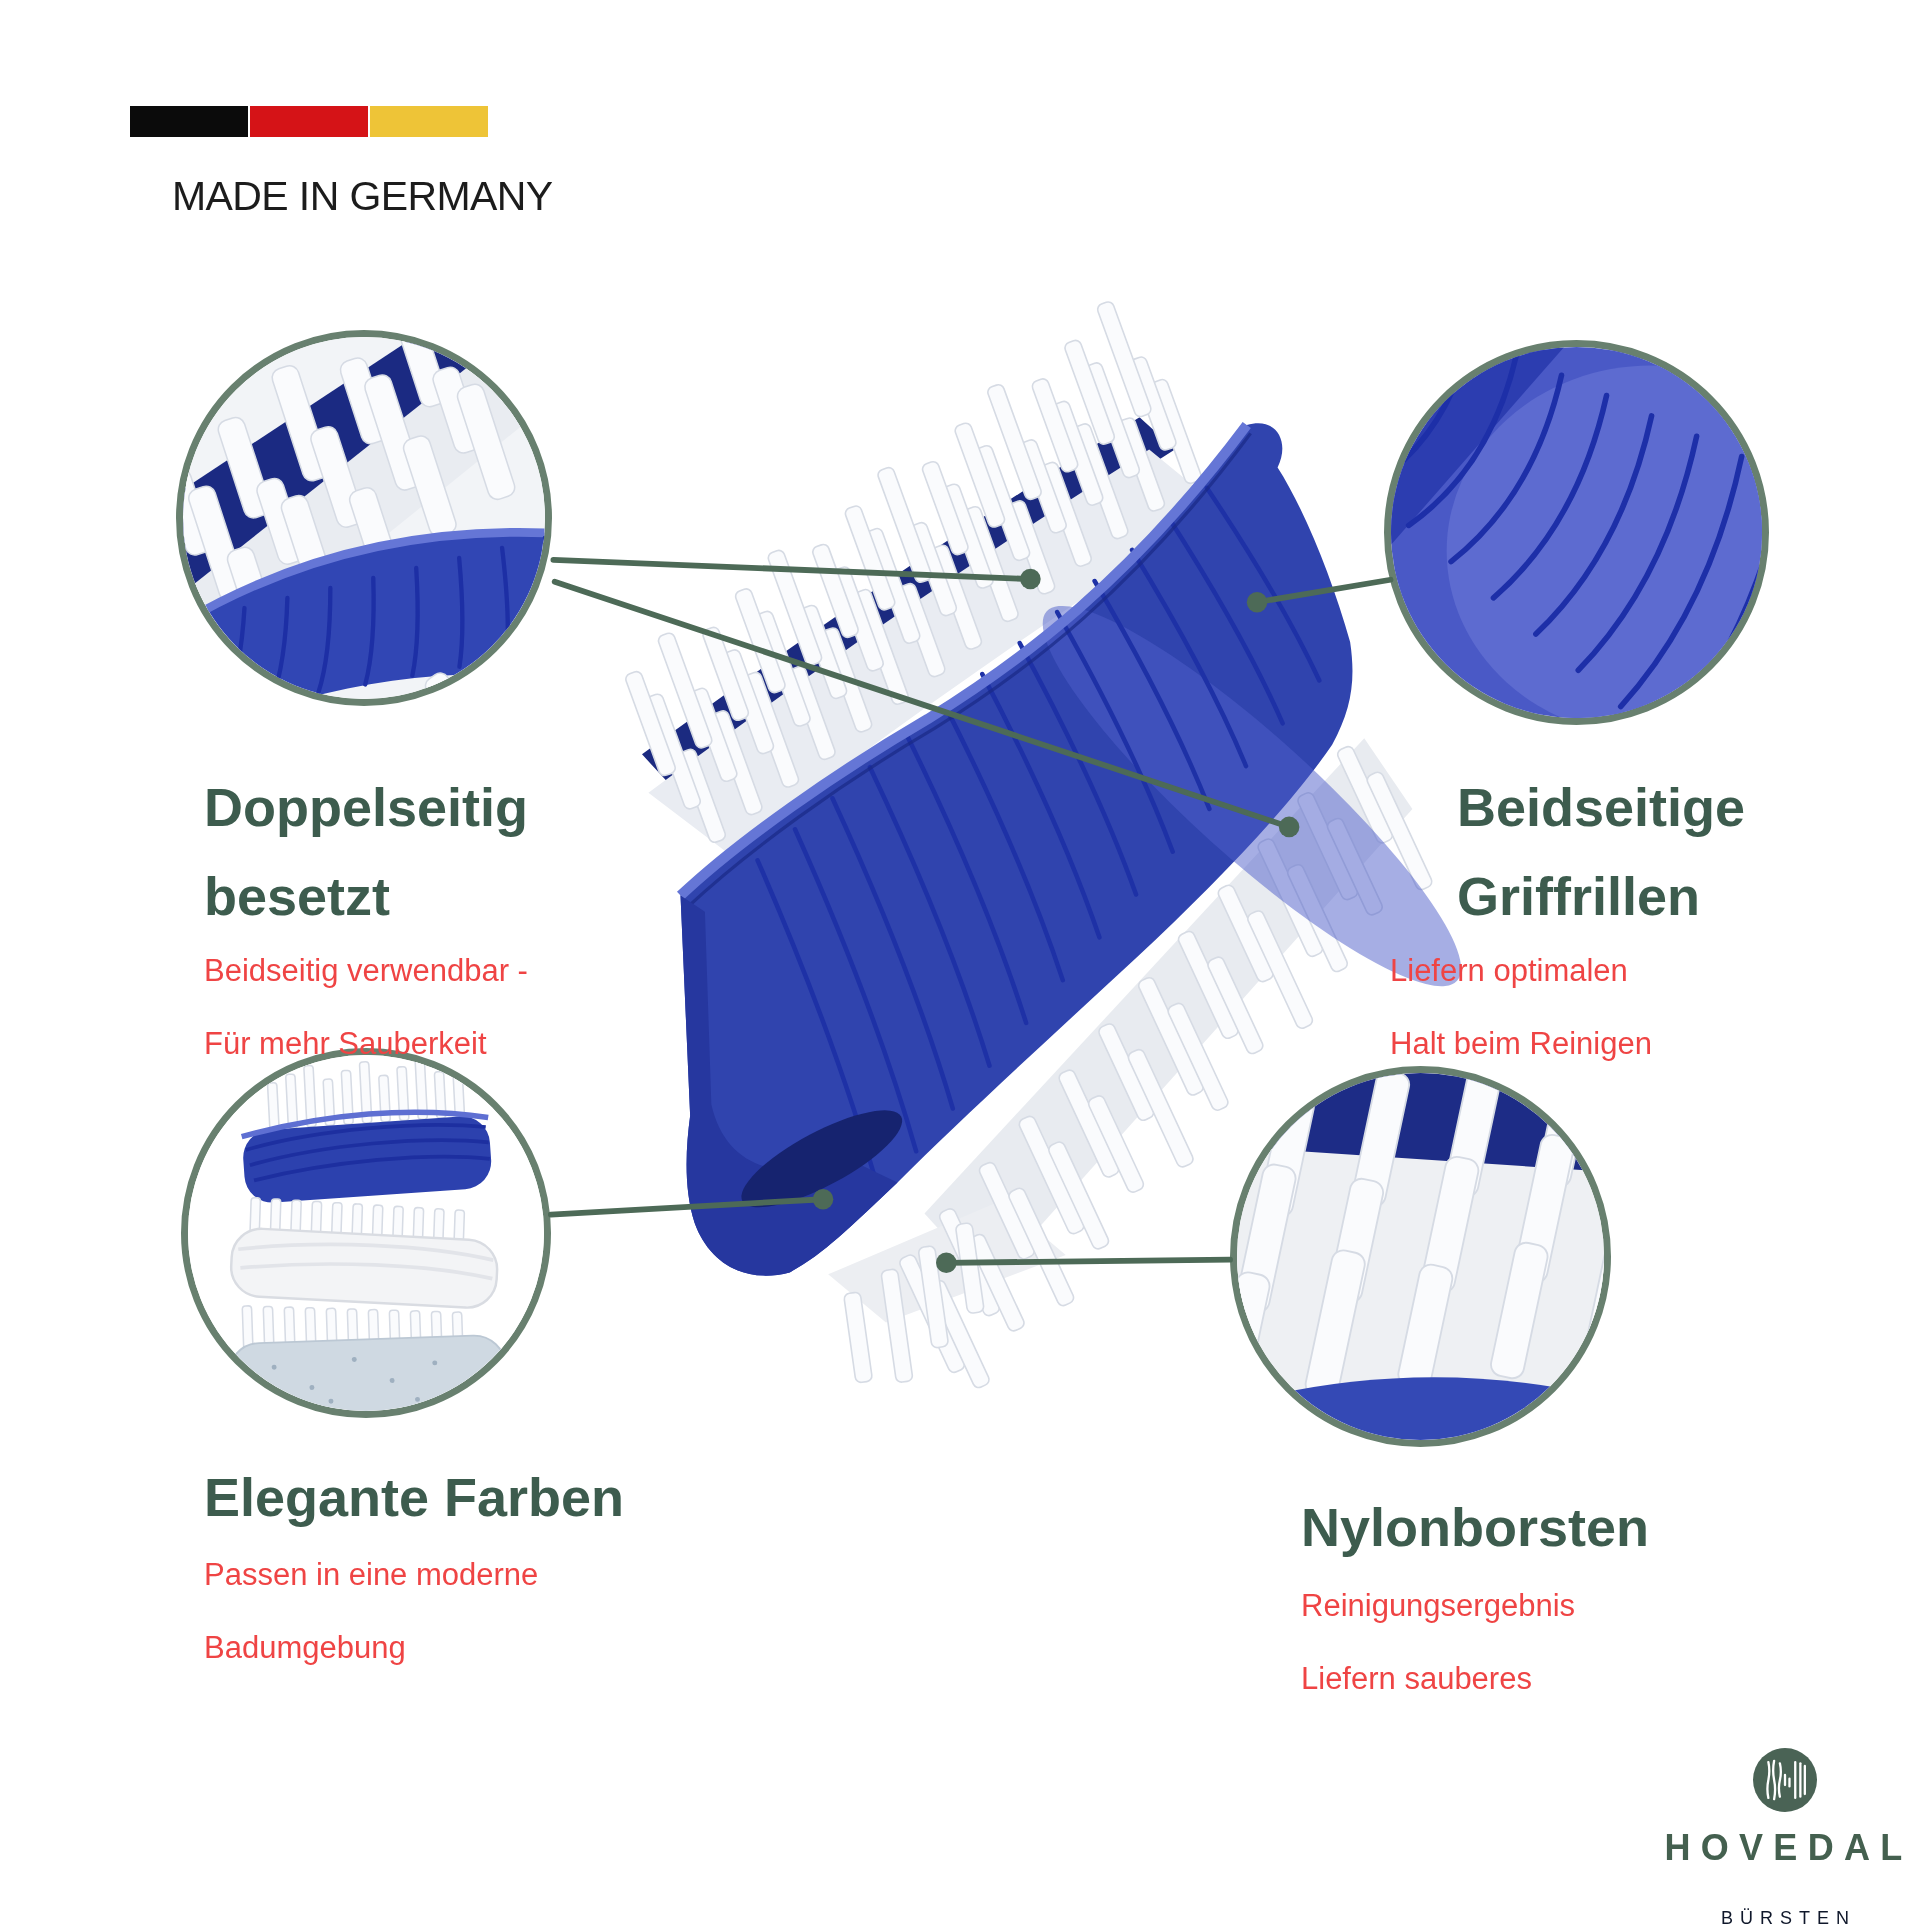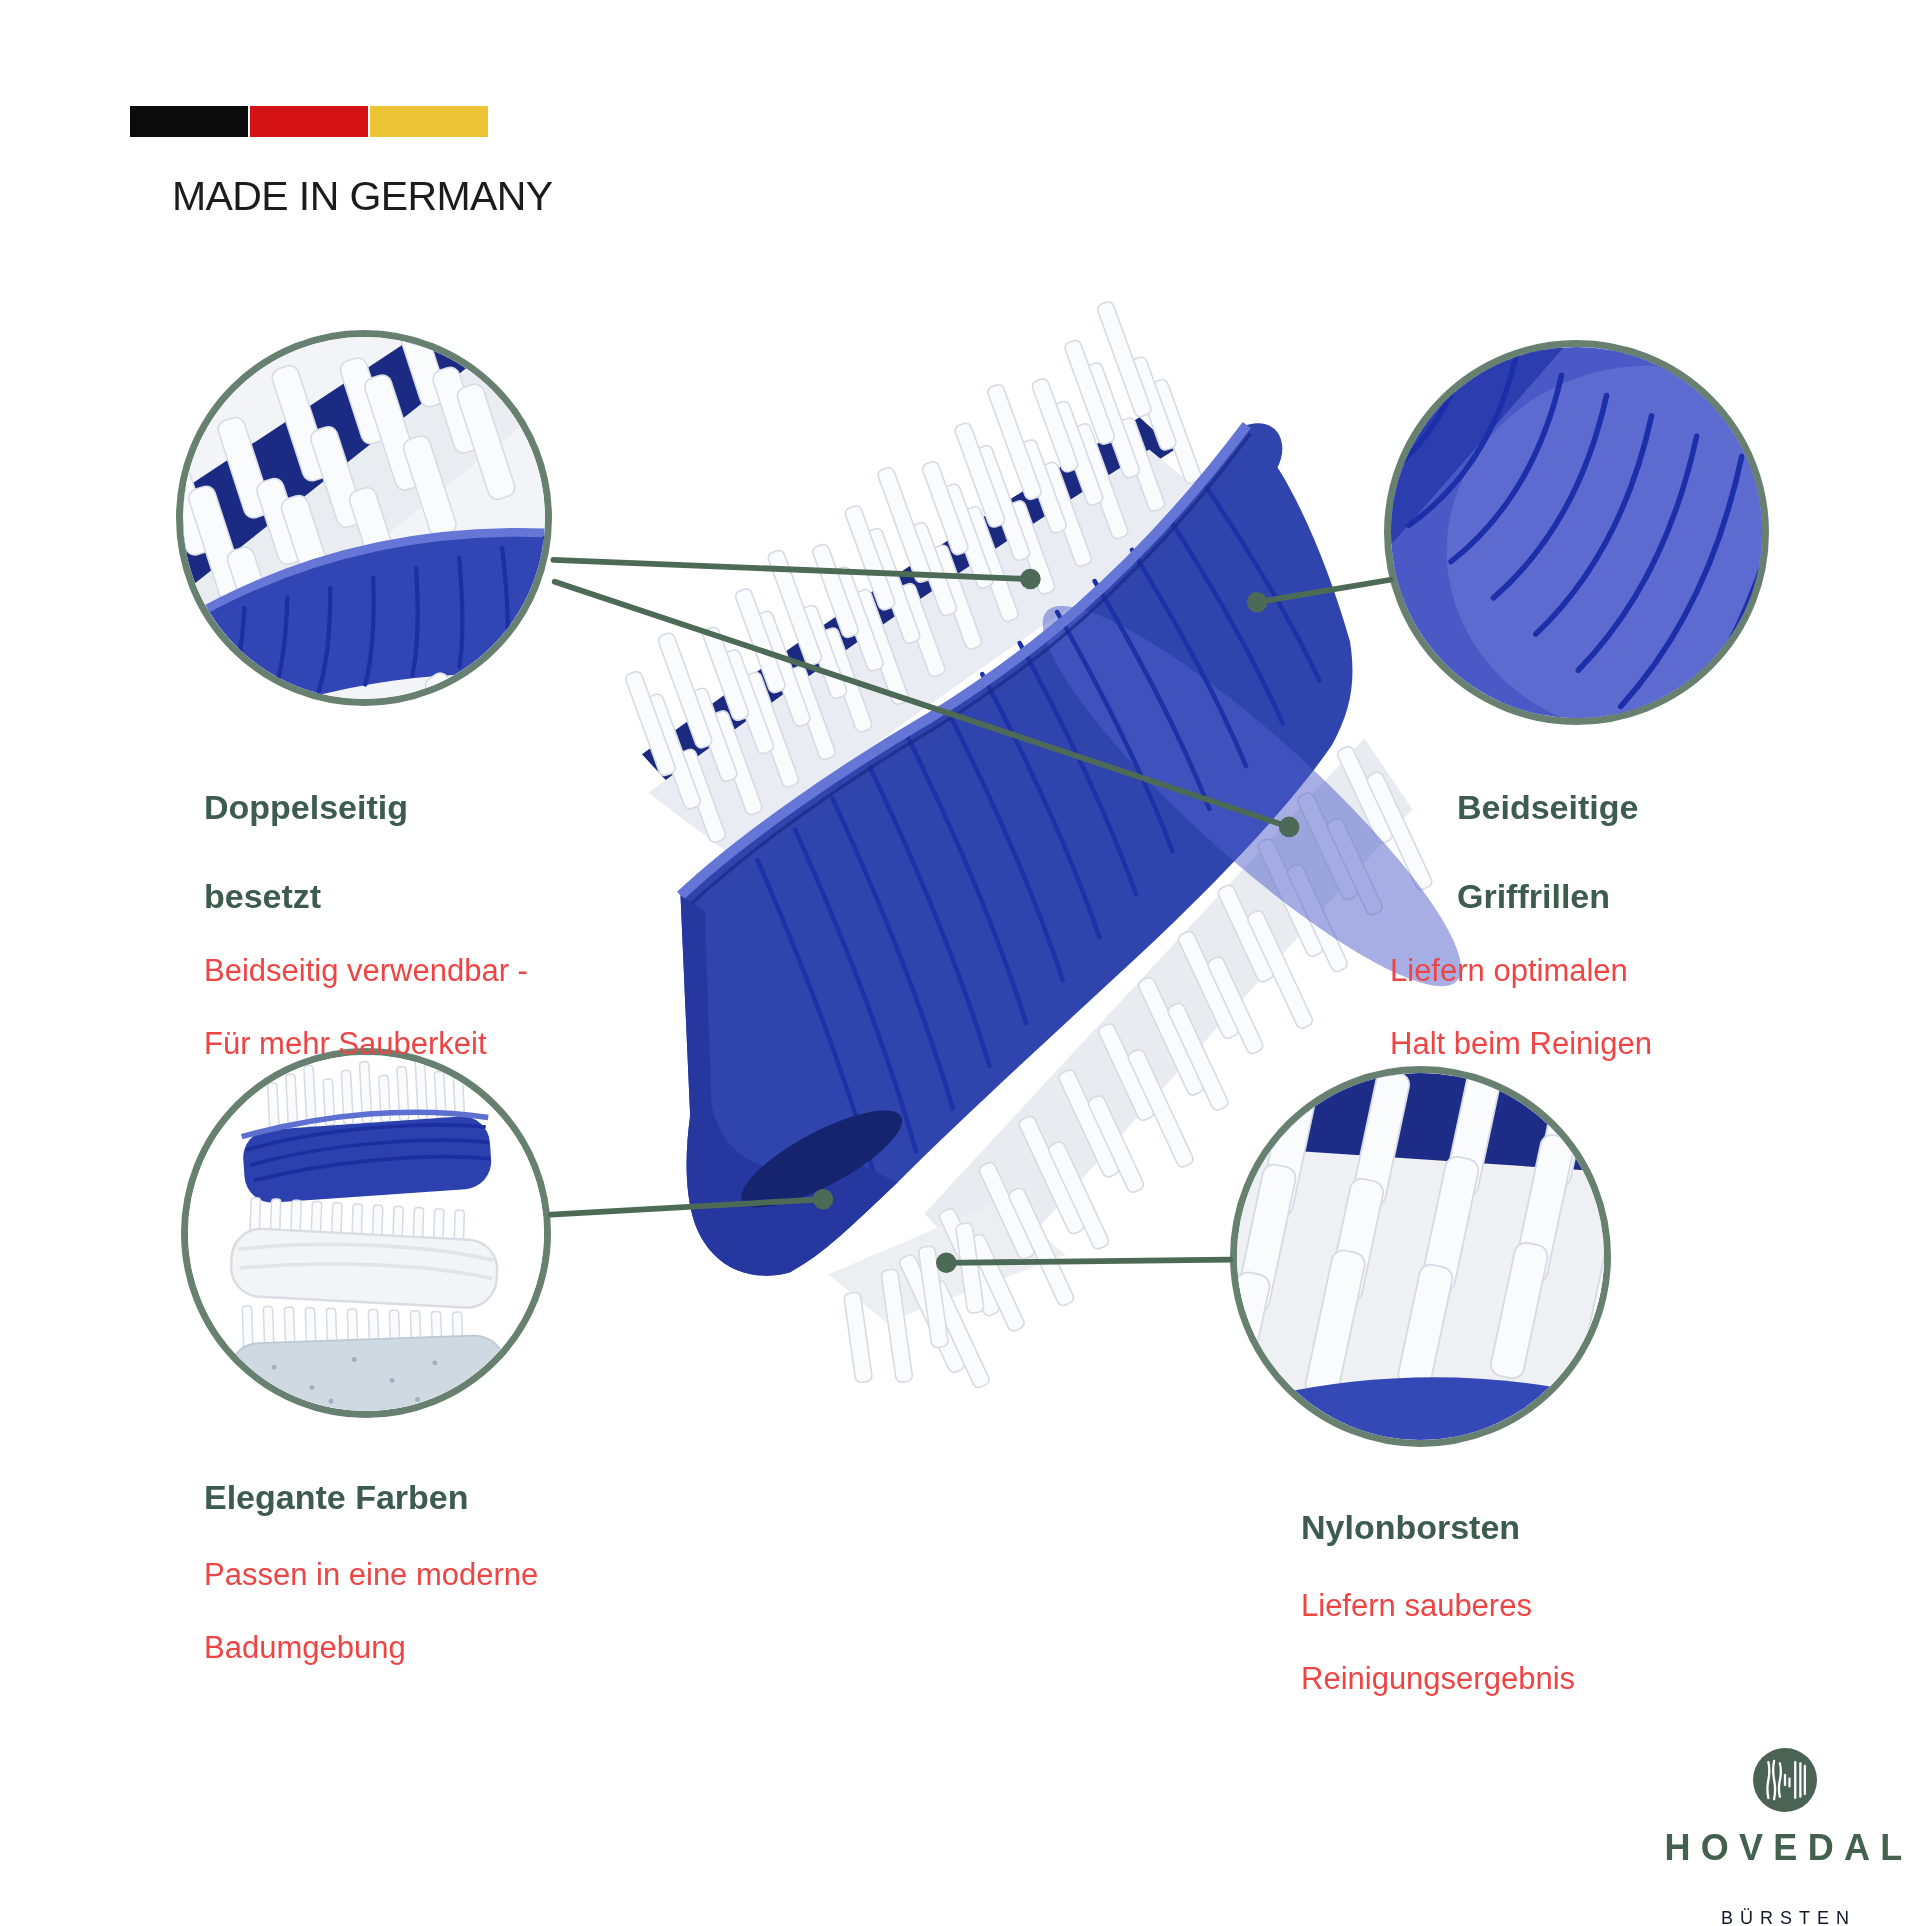--- a/index.html
+++ b/index.html
@@ -18,21 +18,21 @@
   .zoom-circle svg{position:absolute;left:0;top:0;width:100%;height:100%;}
   #circle-double   {left:176px; top:330px; width:376px;height:376px;}
   #circle-grip     {left:1384px;top:340px; width:385px;height:385px;}
   #circle-colors   {left:181px; top:1048px;width:370px;height:370px;}
   #circle-bristles {left:1230px;top:1066px;width:381px;height:381px;}
 
   
   #overlay{position:absolute;left:0;top:0;width:1926px;height:1926px;}
 
   
-  .feature-title{position:absolute;font-weight:bold;font-size:34px;line-height:89px;
+  .feature-title{position:absolute;font-weight:bold;font-size:54px;line-height:89px;
                  color:#3d5c4e;white-space:nowrap;}
   .feature-desc{position:absolute;font-size:31px;line-height:73px;color:#ef4444;white-space:nowrap;}
   #t-double{left:204px; top:763px;}  #d-double{left:204px; top:934px;}
   #t-grip  {left:1457px;top:763px;}  #d-grip  {left:1390px;top:934px;}
   #t-colors{left:204px; top:1453px;}  #d-colors{left:204px; top:1538px;}
   #t-bristles{left:1301px;top:1483px;} #d-bristles{left:1301px;top:1569px;}
 
   
   .brand-badge{position:absolute;left:1753px;top:1748px;width:64px;height:64px;}
   .brand-name{position:absolute;left:1660px;top:1827px;width:257px;text-align:center;
@@ -389,22 +389,22 @@
   </div>
   <div class="feature-desc" id="d-colors">
     <div>Passen in eine moderne</div>
     <div>Badumgebung</div>
   </div>
 
   <div class="feature-title" id="t-bristles">
     <div>Nylonborsten</div>
   </div>
   <div class="feature-desc" id="d-bristles">
+    <div>Reinigungsergebnis</div>
     <div>Liefern sauberes</div>
-    <div>Reinigungsergebnis</div>
   </div>
 
   <div class="brand-badge">
     <svg viewBox="0 0 100 100">
       <circle cx="50" cy="50" r="50" fill="#4a6355"></circle>
       <g stroke="#ffffff" stroke-width="3.6" fill="none" stroke-linecap="round">
         <path d="M 24 22 q 3 14 0 28 q -3 14 0 28"></path>
         <path d="M 33 20 q -3 15 0 30 q 3 15 0 30"></path>
         <path d="M 42 24 q 3 13 0 26 q -3 13 0 26"></path>
         <path d="M 50 42 l 0 16"></path>

